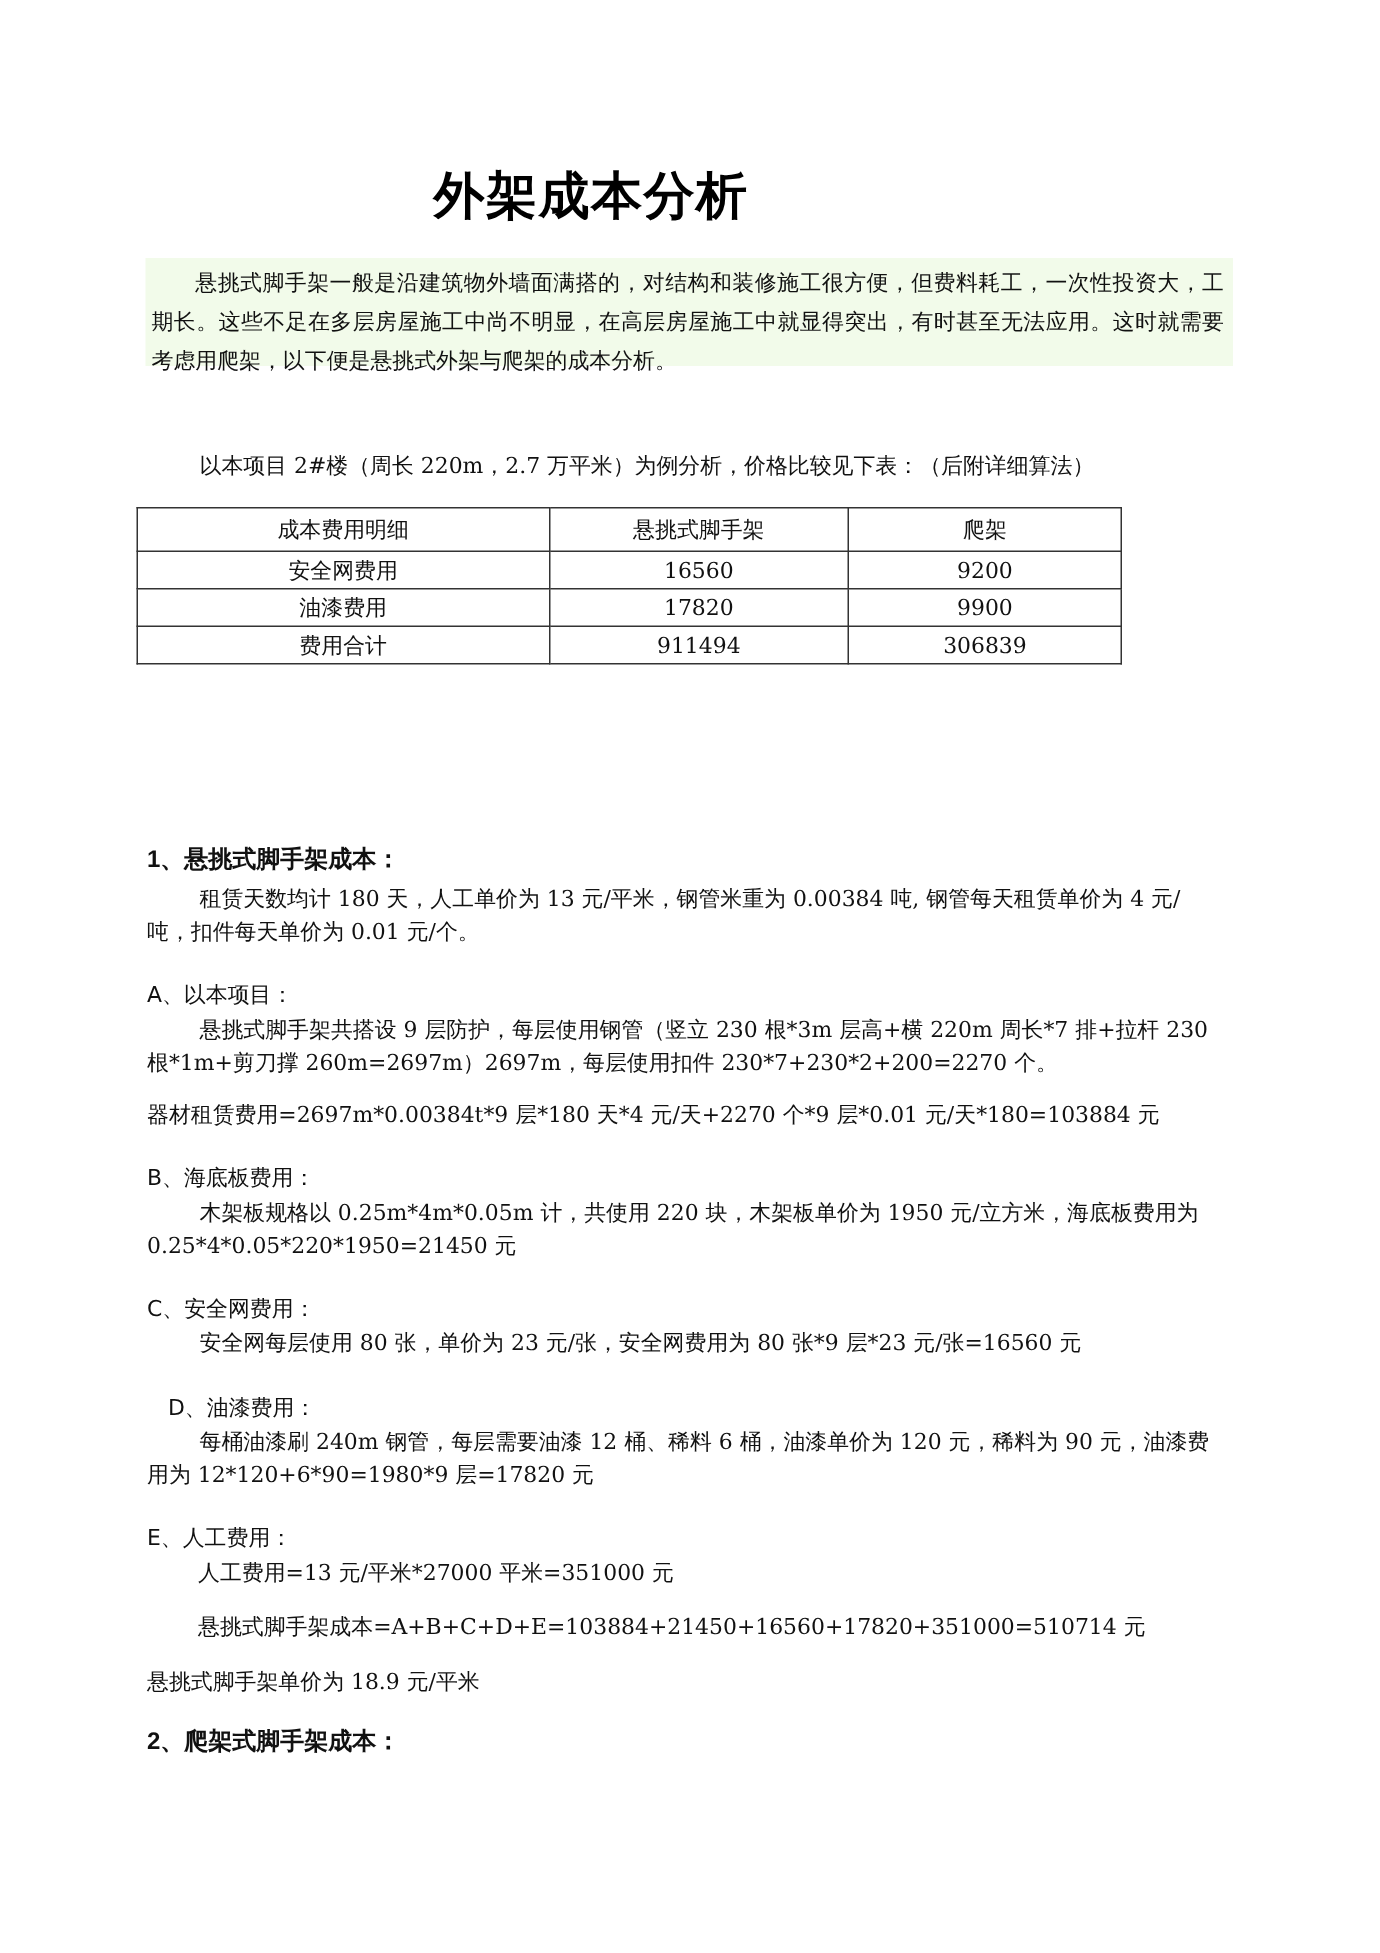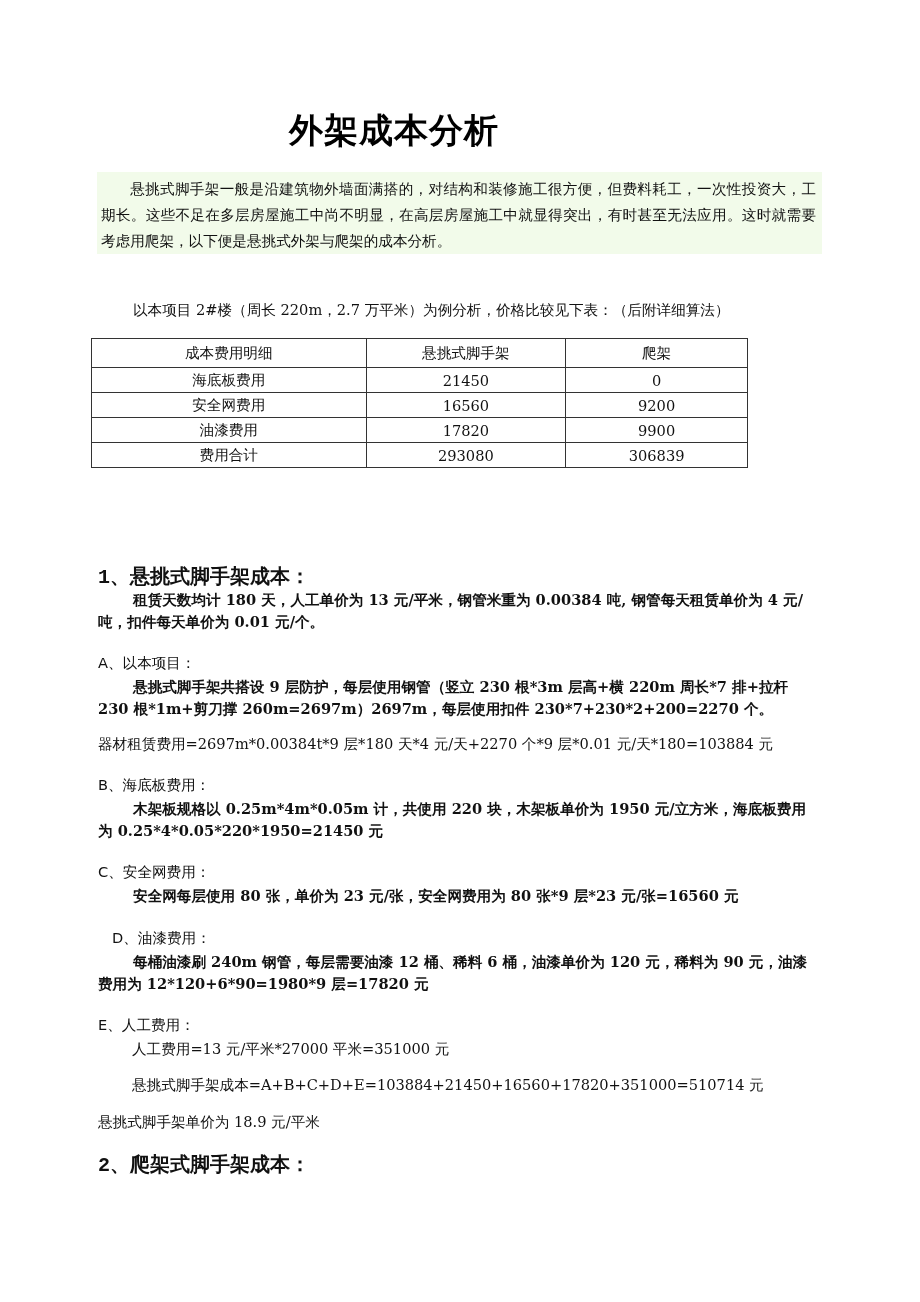--- a/index.html
+++ b/index.html
@@ -1,37 +1,37 @@
 <!DOCTYPE html>
 <html><head>
 <meta charset="utf-8">
 <style>
   html, body { margin: 0; padding: 0; background: #ffffff; }
   body { width: 920px; height: 1302px; position: relative; overflow: hidden;
          font-family: "DejaVu Serif", "Liberation Serif", serif; color: #111; }
   .title { position: absolute; top: 108px; left: 0; width: 788px; text-align: center;
            font-family: "DejaVu Sans", "Liberation Sans", sans-serif; font-weight: bold;
            font-size: 34px; letter-spacing: 1px; color: #000; }
-  .intro { position: absolute; left: 97px; top: 172px; width: 725px; height: 82px;
+  .intro { position: absolute; left: 97px; top: 172px; width: 725px; height: 72px;
            background: #f2fbea; box-sizing: border-box; padding: 4px 6px 0 4px;
            font-size: 14.6px; line-height: 26px; }
   .intro p { margin: 0; text-indent: 2em; text-align: justify; }
   .lead { position: absolute; left: 133px; top: 301px; font-size: 14.6px; white-space: nowrap; }
   table.cost { position: absolute; left: 91px; top: 338px; width: 657px;
                border-collapse: collapse; font-size: 14.6px; }
   table.cost td { border: 1px solid #333; text-align: center; height: 24px; padding: 0; }
   table.cost tr.head td { height: 28px; }
   table.cost col.c1 { width: 275px; } table.cost col.c2 { width: 200px; } table.cost col.c3 { width: 182px; }
-  .sec { position: absolute; left: 98px; font-family: Liberation Mono, monospace;
-         font-size: 20px; font-weight: bold; color: #111; }
+  .sec { position: absolute; left: 98px; font-family: Liberation Sans, sans-serif;
+         font-size: 16px; font-weight: bold; color: #111; }
   .sub { position: absolute; left: 98px; font-family: "DejaVu Sans", "Liberation Sans", sans-serif;
          font-size: 14.6px; color: #111; }
   .para { position: absolute; left: 98px; width: 718px; font-size: 14.6px; line-height: 22px; }
   .para p { margin: 0; }
-  .ind { text-indent: 2.4em; font-weight: bold; }
+  .ind { text-indent: 2.4em; }
   .indp { padding-left: 34px; }
 </style>
 </head>
 <body>
 
 <div class="title">外架成本分析</div>
 
 <div class="intro">
   <p>悬挑式脚手架一般是沿建筑物外墙面满搭的，对结构和装修施工很方便，但费料耗工，一次性投资大，工期长。这些不足在多层房屋施工中尚不明显，在高层房屋施工中就显得突出，有时甚至无法应用。这时就需要考虑用爬架，以下便是悬挑式外架与爬架的成本分析。</p>
 </div>
@@ -44,37 +44,32 @@
       <col class="c2">
       <col class="c3">
     </colgroup>
   <tbody>
       <tr class="head">
     <td>成本费用明细</td>
     <td>悬挑式脚手架</td>
     <td>爬架</td>
   </tr>
   <tr>
-    <td>海底板费用</td>
-    <td>21450</td>
-    <td>0</td>
-  </tr>
-  <tr>
     <td>安全网费用</td>
     <td>16560</td>
     <td>9200</td>
   </tr>
   <tr>
     <td>油漆费用</td>
     <td>17820</td>
     <td>9900</td>
   </tr>
   <tr>
     <td>费用合计</td>
-    <td>293080</td>
+    <td>911494</td>
     <td>306839</td>
   </tr>
 </tbody>
   </table>
 
 <div class="sec" style="top:563px;">1、悬挑式脚手架成本：</div>
 <div class="para" style="top:589px;">
   <p class="ind">租赁天数均计 180 天，人工单价为 13 元/平米，钢管米重为 0.00384 吨, 钢管每天租赁单价为 4 元/吨，扣件每天单价为 0.01 元/个。</p>
 </div>
 

